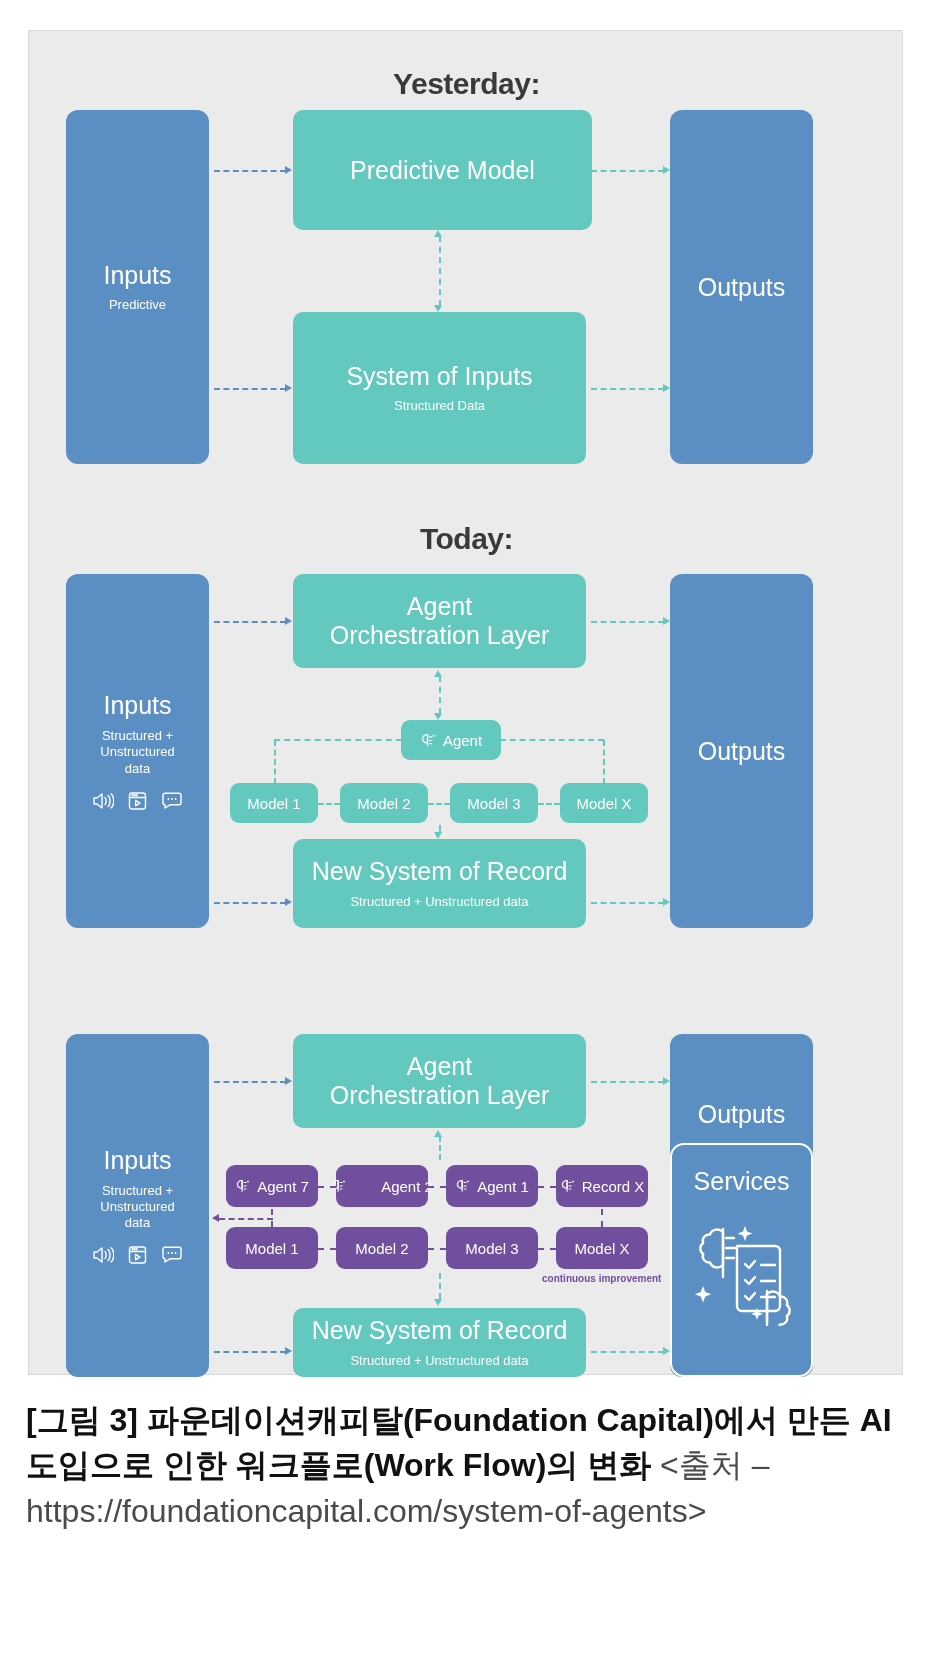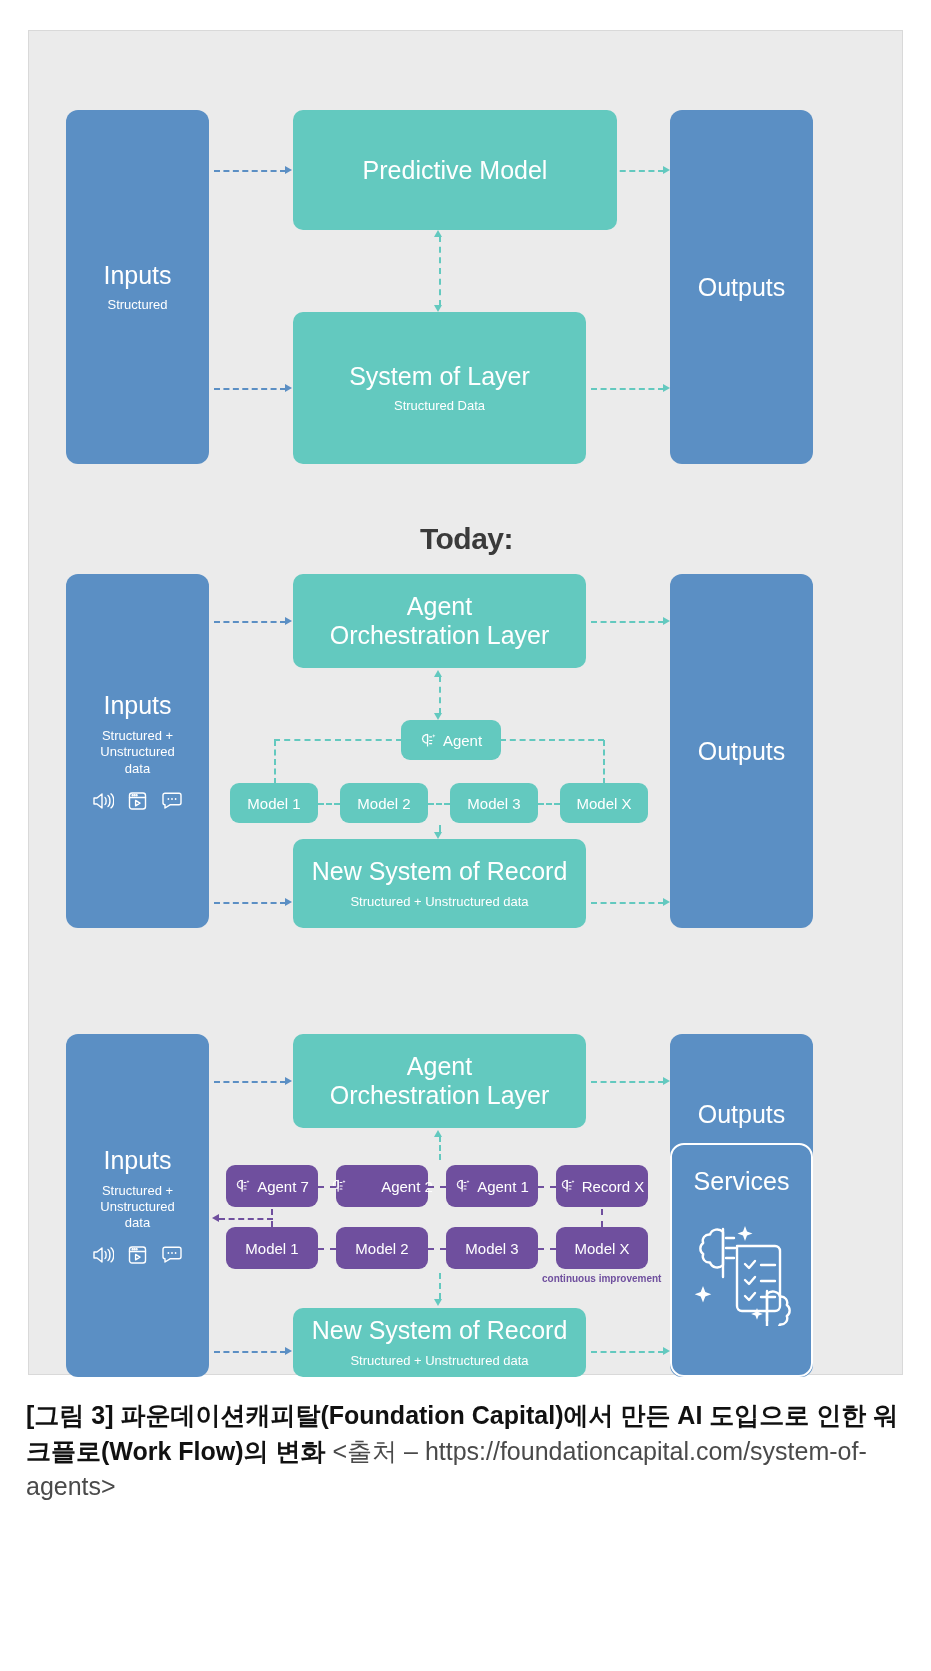--- a/index.html
+++ b/index.html
@@ -118,45 +118,46 @@
     flex-direction: column;
     align-items: center;
     color: #fff;
   }
 
   
   #caption {
     position: absolute;
     left: 26px; top: 1398px;
     width: 880px;
-    font-size: 25px;
+    font-size: 32px;
     line-height: 1.42;
     color: #222;
   }
   #caption .strong { font-weight: 700; color: #111; }
   #caption .src    { font-weight: 400; color: #4a4a4a; }
 </style>
 </head>
 <body>
 
 <div id="figure">
 
   <div class="section" style="top:0;height:460px;">
+    <div class="sec-title" style="top:36px;">Yesterday:</div>
 
     <div class="node blue io-col" style="left:37px;top:79px;width:143px;height:354px;">
       <div class="big">Inputs</div>
-      <div class="small">Structured</div>
-    </div>
-
-    <div class="node teal" style="left:264px;top:79px;width:324px;height:120px;">
+      <div class="small">Predictive</div>
+    </div>
+
+    <div class="node teal" style="left:264px;top:79px;width:299px;height:120px;">
       <div class="big">Predictive Model</div>
     </div>
 
     <div class="node teal" style="left:264px;top:281px;width:293px;height:152px;">
-      <div class="big">System of Layer</div>
+      <div class="big">System of Inputs</div>
       <div class="small">Structured Data</div>
     </div>
 
     <div class="node blue io-col" style="left:641px;top:79px;width:143px;height:354px;">
       <div class="big">Outputs</div>
     </div>
 
     <div class="hdash" style="left:185px;top:139px;width:72px;"></div>
     <div class="arrow-r" style="left:256px;top:135px;"></div>
     <div class="hdash teal-l" style="left:562px;top:139px;width:73px;"></div>

